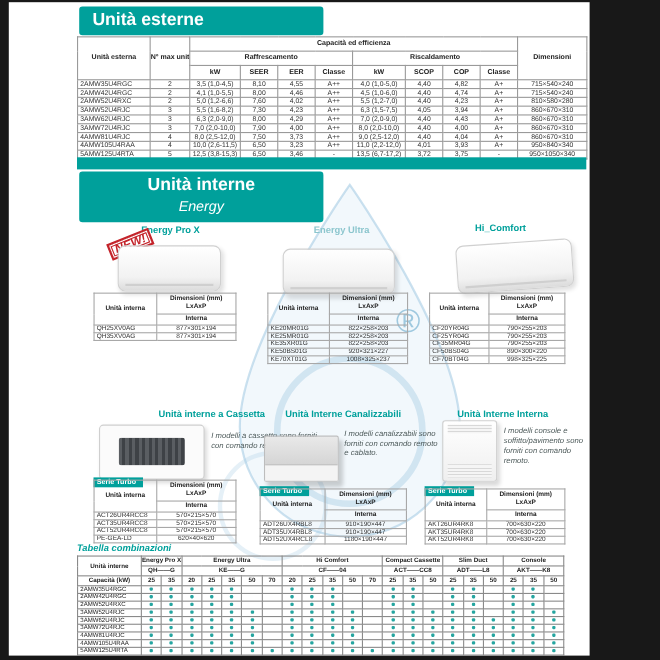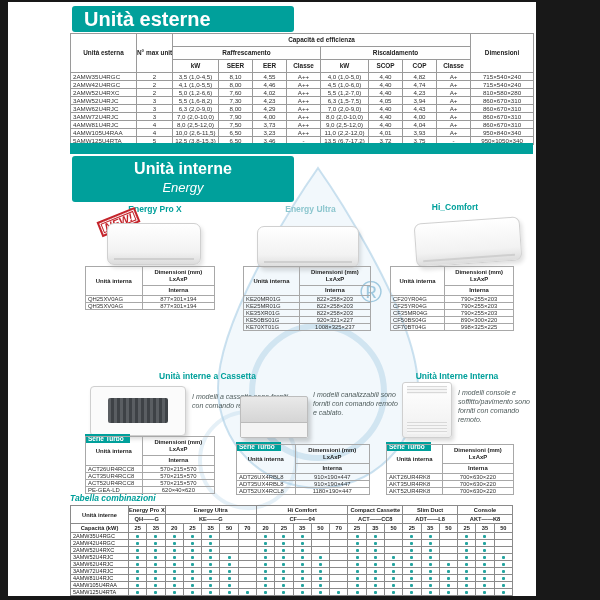--- a/index.html
+++ b/index.html
@@ -2,21 +2,21 @@
 <html><head>
 <meta charset="utf-8">
 <style>
   html,body{margin:0;padding:0;}
   .stage{position:relative;width:600px;height:600px;background:#181818;overflow:hidden;
          font-family:"Liberation Sans",sans-serif;}
   .page{position:absolute;left:8px;top:2px;width:528px;height:594px;background:#ffffff;}
   .abs{position:absolute;}
   
   .tealbox{background:#00A09B;color:#fff;border-radius:3px;box-sizing:border-box;}
-  .title1{left:64px;top:4px;width:222px;height:26px;font-size:20px;font-weight:bold;
+  .title1{left:64px;top:4px;width:222px;height:26px;font-size:16px;font-weight:bold;
           line-height:26px;padding-left:12px;}
   .title2{left:64px;top:154px;width:222px;height:46px;text-align:center;}
   .title2 .l1{font-size:16px;font-weight:bold;line-height:20px;margin-top:3px;}
   .title2 .l2{font-size:13px;font-style:italic;line-height:17px;}
   .tealband{left:62px;top:141px;width:463px;height:11px;background:#00A09B;}
   
   table{border-collapse:collapse;}
   .ot{left:62px;top:31px;width:463px;table-layout:fixed;}
   .ot th,.ot td{border:1px solid #9a9a9a;padding:0;text-align:center;color:#333;overflow:hidden;white-space:nowrap;}
   .ot th{font-size:6.4px;font-weight:bold;height:12px;line-height:8px;color:#222;}
@@ -359,21 +359,21 @@
               <td>890×300×220</td>
             </tr>
             <tr>
               <td class="code">CF70BT04G</td>
               <td>998×325×225</td>
             </tr>
           </tbody>
         </table>
       </div>
 
-  <div class="abs seriestitle" style="left:92px;top:369px;width:215px;">Unità interne a Cassetta</div>
+  <div class="abs seriestitle" style="left:77px;top:369px;width:215px;">Unità interne a Cassetta</div>
   <div class="abs cassette" style="left:82px;top:384px;width:94px;height:48px;">
         <div class="grille"></div>
       </div>
   <div class="abs note" style="left:184px;top:390px;width:106px;">I modelli a cassetto sono forniti con comando remoto.</div>
   <div class="abs" style="left:77px;top:425px;">
     <span class="serietab">Serie Turbo</span>
   </div>
   <div class="abs" style="left:77px;top:434px;width:130px;">
         <table class="ut">
           <colgroup>
@@ -403,20 +403,21 @@
               <td>570×215×570</td>
             </tr>
             <tr>
               <td class="code">PE-GEA-LD</td>
               <td>620×40×620</td>
             </tr>
           </tbody>
         </table>
       </div>
 
+  <div class="abs seriestitle" style="left:228px;top:369px;width:152px;">Unità Interne Canalizzabili</div>
   <div class="abs duct" style="left:232px;top:394px;width:66px;height:40px;">
         <div class="front"></div>
       </div>
   <div class="abs note" style="left:305px;top:388px;width:88px;">I modelli canalizzabili sono forniti con comando remoto e cablato.</div>
   <div class="abs" style="left:228px;top:433px;">
     <span class="serietab">Serie Turbo</span>
   </div>
   <div class="abs" style="left:228px;top:442px;width:134px;">
         <table class="ut">
           <colgroup>

